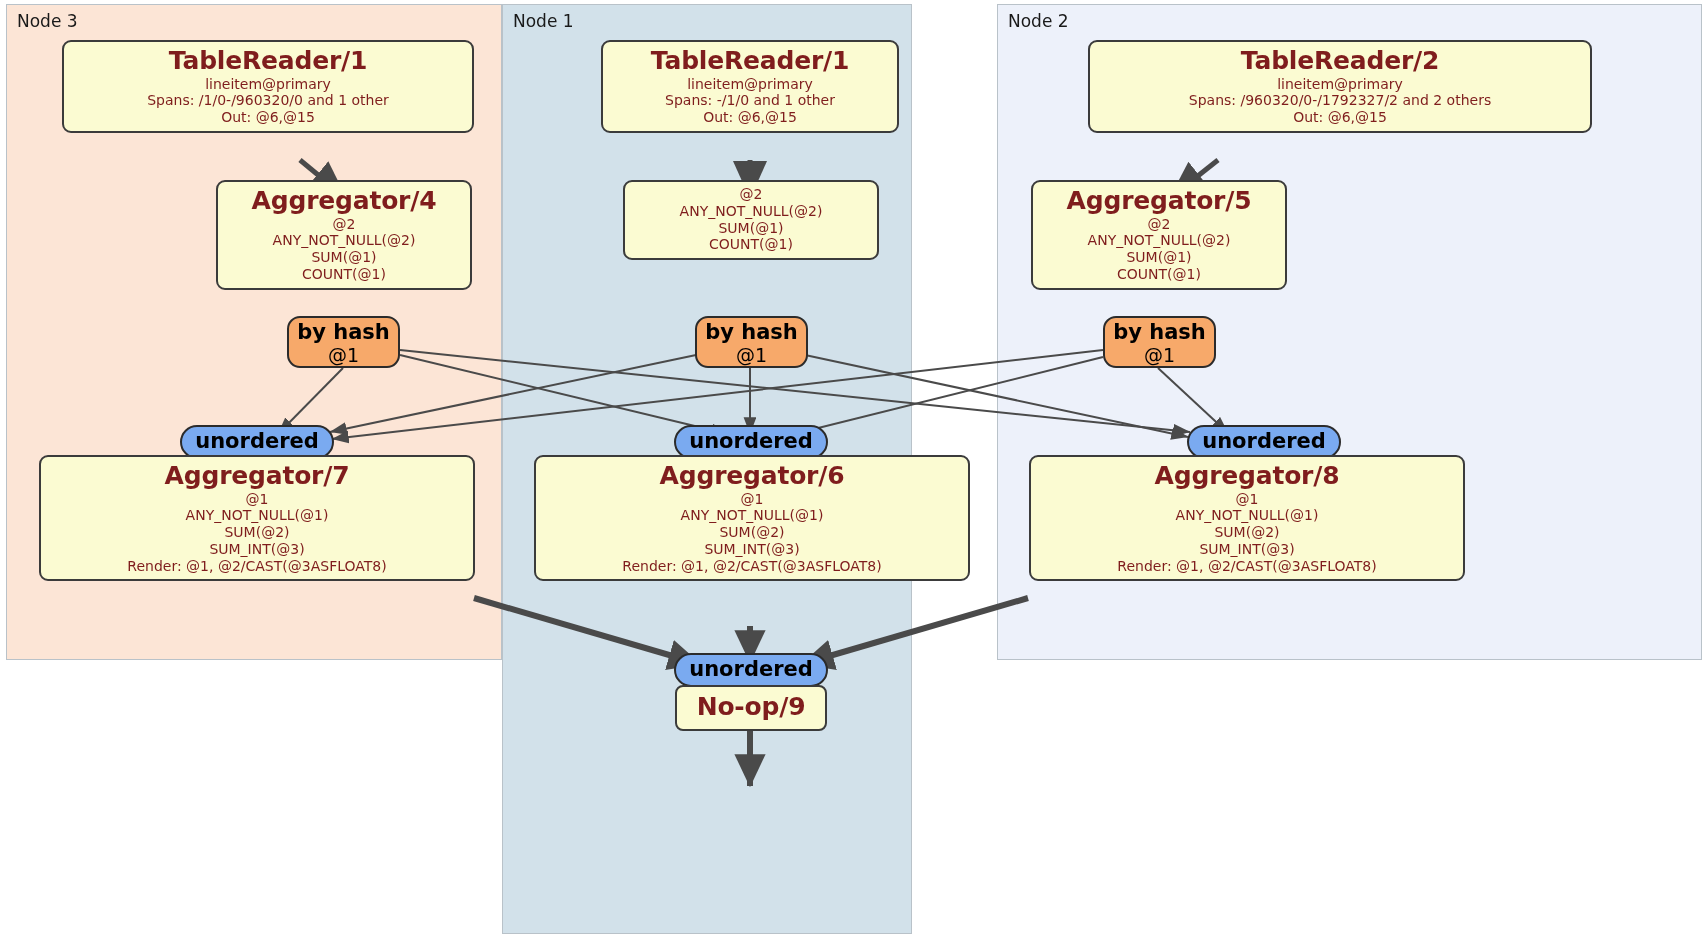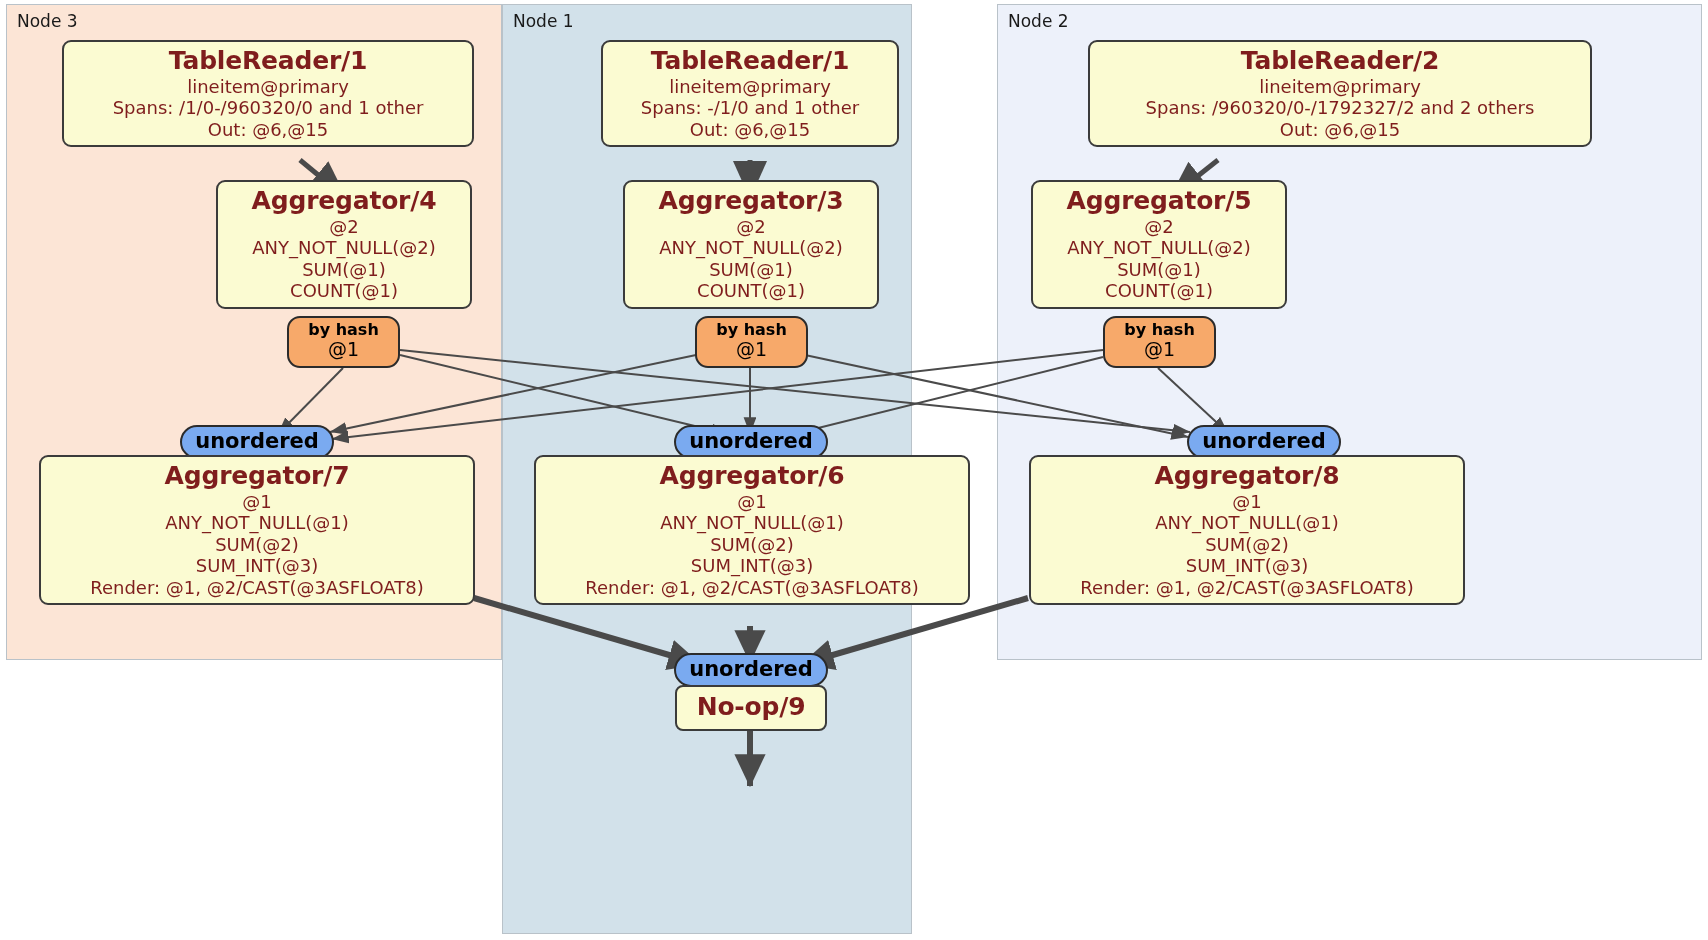--- a/index.html
+++ b/index.html
@@ -55,21 +55,21 @@
     line-height: 1.30;
     white-space: nowrap;
   }
   .box .title {
     font-weight: bold;
     font-size: 25px;
     letter-spacing: -0.2px;
     line-height: 1.18;
   }
   .box .line {
-    font-size: 18px;
+    font-size: 14px;
     line-height: 1.20;
   }
 
   
   .box.compact {
     padding: 5px 16px 7px 16px;
     border-radius: 8px;
   }
   .box.compact .title { font-size: 25px; }
 
@@ -83,21 +83,21 @@
     white-space: nowrap;
     line-height: 1.12;
   }
   .pill.hash {
     background: #f7a96a;
     border-radius: 13px;
     padding-top: 3px;
   }
   .pill.hash .t1 {
     font-weight: bold;
-    font-size: 16px;
+    font-size: 21px;
   }
   .pill.hash .t2 {
     font-size: 19px;
   }
   .pill.unordered {
     background: #7aaaf0;
     border-radius: 17px;
     display: flex;
     align-items: center;
     justify-content: center;
@@ -189,21 +189,20 @@
 
   <div class="box" style="left:216px; top:180px; width:256px;">
     <div class="title">Aggregator/4</div>
     <div class="line">@2</div>
     <div class="line">ANY_NOT_NULL(@2)</div>
     <div class="line">SUM(@1)</div>
     <div class="line">COUNT(@1)</div>
   </div>
 
   <div class="box" style="left:623px; top:180px; width:256px;">
-    <div class="title">Aggregator/3</div>
     <div class="line">@2</div>
     <div class="line">ANY_NOT_NULL(@2)</div>
     <div class="line">SUM(@1)</div>
     <div class="line">COUNT(@1)</div>
   </div>
 
   <div class="box" style="left:1031px; top:180px; width:256px;">
     <div class="title">Aggregator/5</div>
     <div class="line">@2</div>
     <div class="line">ANY_NOT_NULL(@2)</div>

